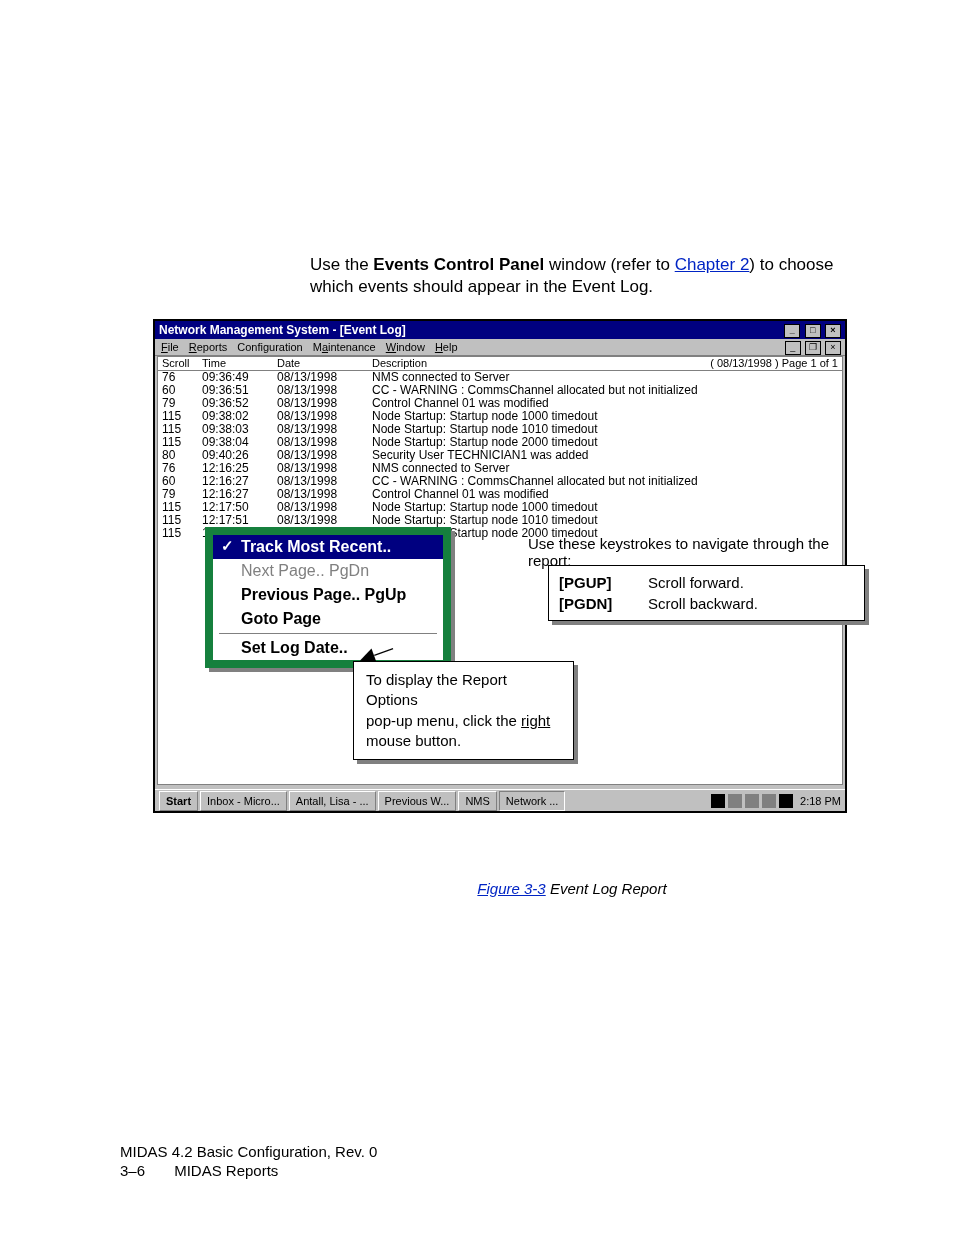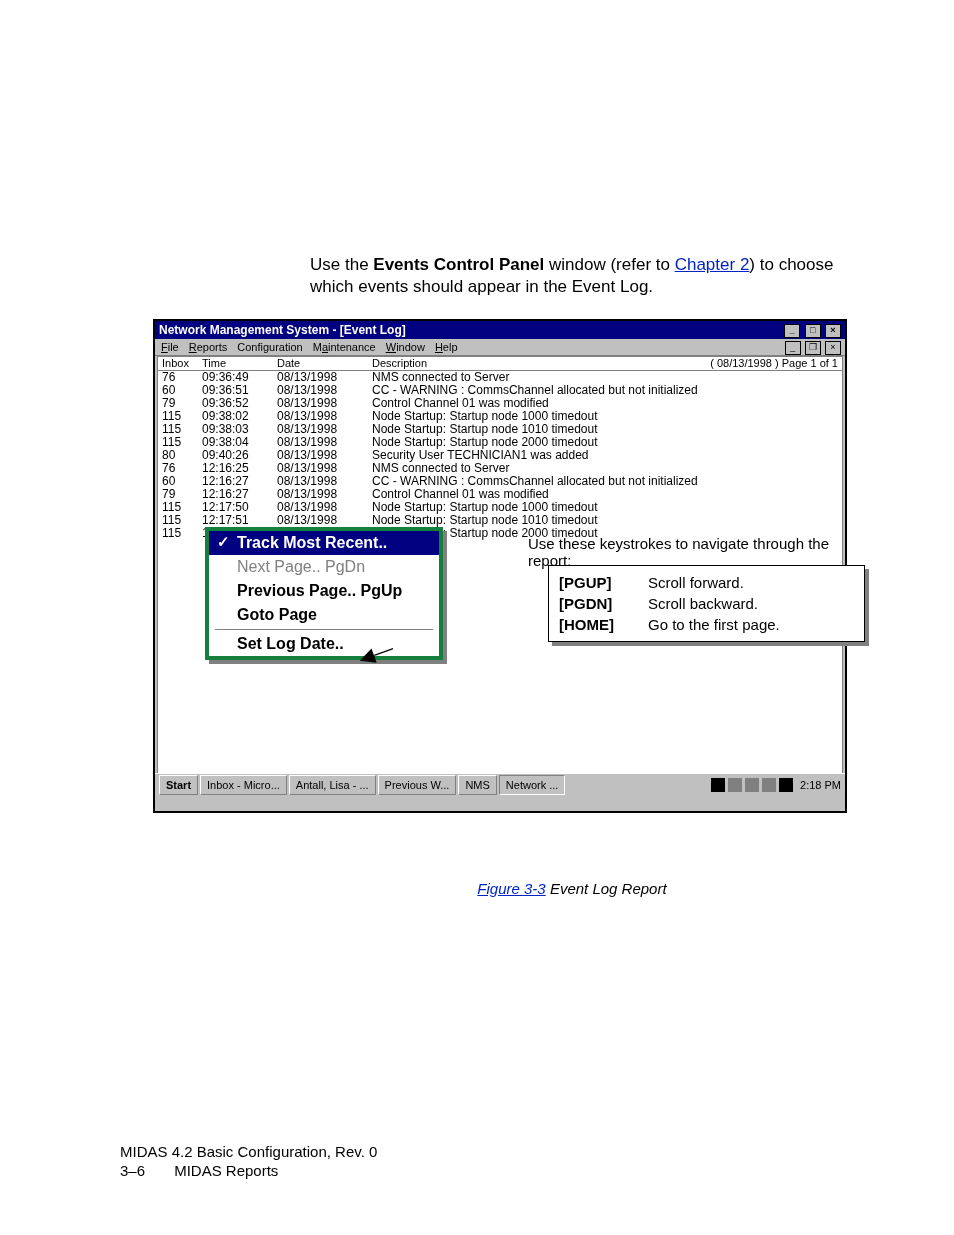--- a/index.html
+++ b/index.html
@@ -105,21 +105,21 @@
   .rows {
     font-size: 12px;
     color:#000;
     padding: 0 4px;
   }
   .rows .r { display:flex; height:13px; line-height:13px; }
   .rows .r div { white-space: nowrap; overflow:hidden; }
 
   .taskbar {
     position: absolute;
-    left: 0; bottom: 16px;
+    left: 0; bottom: 0;
     width: 100%;
     height: 22px;
     background: #c0c0c0;
     border-top: 1px solid #fff;
     display: flex;
     align-items: center;
     font-size: 11px;
     gap: 2px;
     padding: 0 4px;
     box-sizing: border-box;
@@ -139,21 +139,21 @@
   .tray-icon.g { background:#808080; }
 
   .bold-start { font-weight: bold; }
 
   
   .popup {
     position: absolute;
     left: 52px;
     top: 208px;
     width: 230px;
-    border: 4px solid #15803d;
+    border: 8px solid #15803d;
     background:#fff;
     box-shadow: 4px 4px 0 #808080;
   }
   .popup .p-item {
     font-family: Arial, Helvetica, sans-serif;
     font-size: 16px;
     font-weight: bold;
     padding: 3px 14px 3px 28px;
     color:#000;
     position: relative;
@@ -264,21 +264,21 @@
         <span><span class="u">W</span><span>indow</span></span>
         <span><span class="u">H</span><span>elp</span></span>
         <span class="right-btns title-btns">
           <span>_</span>
           <span>❐</span>
           <span>×</span>
         </span>
       </div>
       <div class="doc-area">
         <div class="col-headers">
-          <div class="col-event">Inbox</div>
+          <div class="col-event">Scroll</div>
           <div class="col-time">Time</div>
           <div class="col-date">Date</div>
           <div class="col-desc">Description</div>
           <div style="width:170px;text-align:right;">( 08/13/1998 )   Page   1   of   1</div>
         </div>
         <div class="rows" id="rows">
             <div class="r">
               <div class="col-event">76</div>
               <div class="col-time">09:36:49</div>
               <div class="col-date">08/13/1998</div>
@@ -383,35 +383,36 @@
       <div class="p-item hilite check">Track Most Recent..</div>
       <div class="p-item grey">Next Page..  PgDn</div>
       <div class="p-item nobold">Previous Page..  PgUp</div>
       <div class="p-item nobold">Goto Page</div>
       <div class="popup-sep"></div>
       <div class="p-item nobold">Set Log Date..</div>
     </div>
 
     <div class="arrow">◀—</div>
 
+    <div class="callout-box cb1">
+      <div>To display the Report Options</div>
+      <div><span>pop-up menu, click the </span><span style="text-decoration:underline">right</span></div>
+      <div>mouse button.</div>
+    </div>
 
     <div class="kstext">Use these keystrokes to navigate through the report:</div>
     <div class="kstable">
       <div class="row">
           <div class="key">[PGUP]</div>
           <div>Scroll forward.</div>
         </div>
       <div class="row">
           <div class="key">[PGDN]</div>
           <div>Scroll backward.</div>
         </div>
-      <div class="row">
-          <div class="key">[HOME]</div>
-          <div>Go to the first page.</div>
-        </div>
     </div>
   </div>
 
   <div class="fig-caption">
     <a href="#">Figure 3-3</a><span>  Event Log Report</span>
   </div>
 
   <div class="footer">
     <div>MIDAS 4.2 Basic Configuration, Rev. 0</div>
     <div class="line2">

